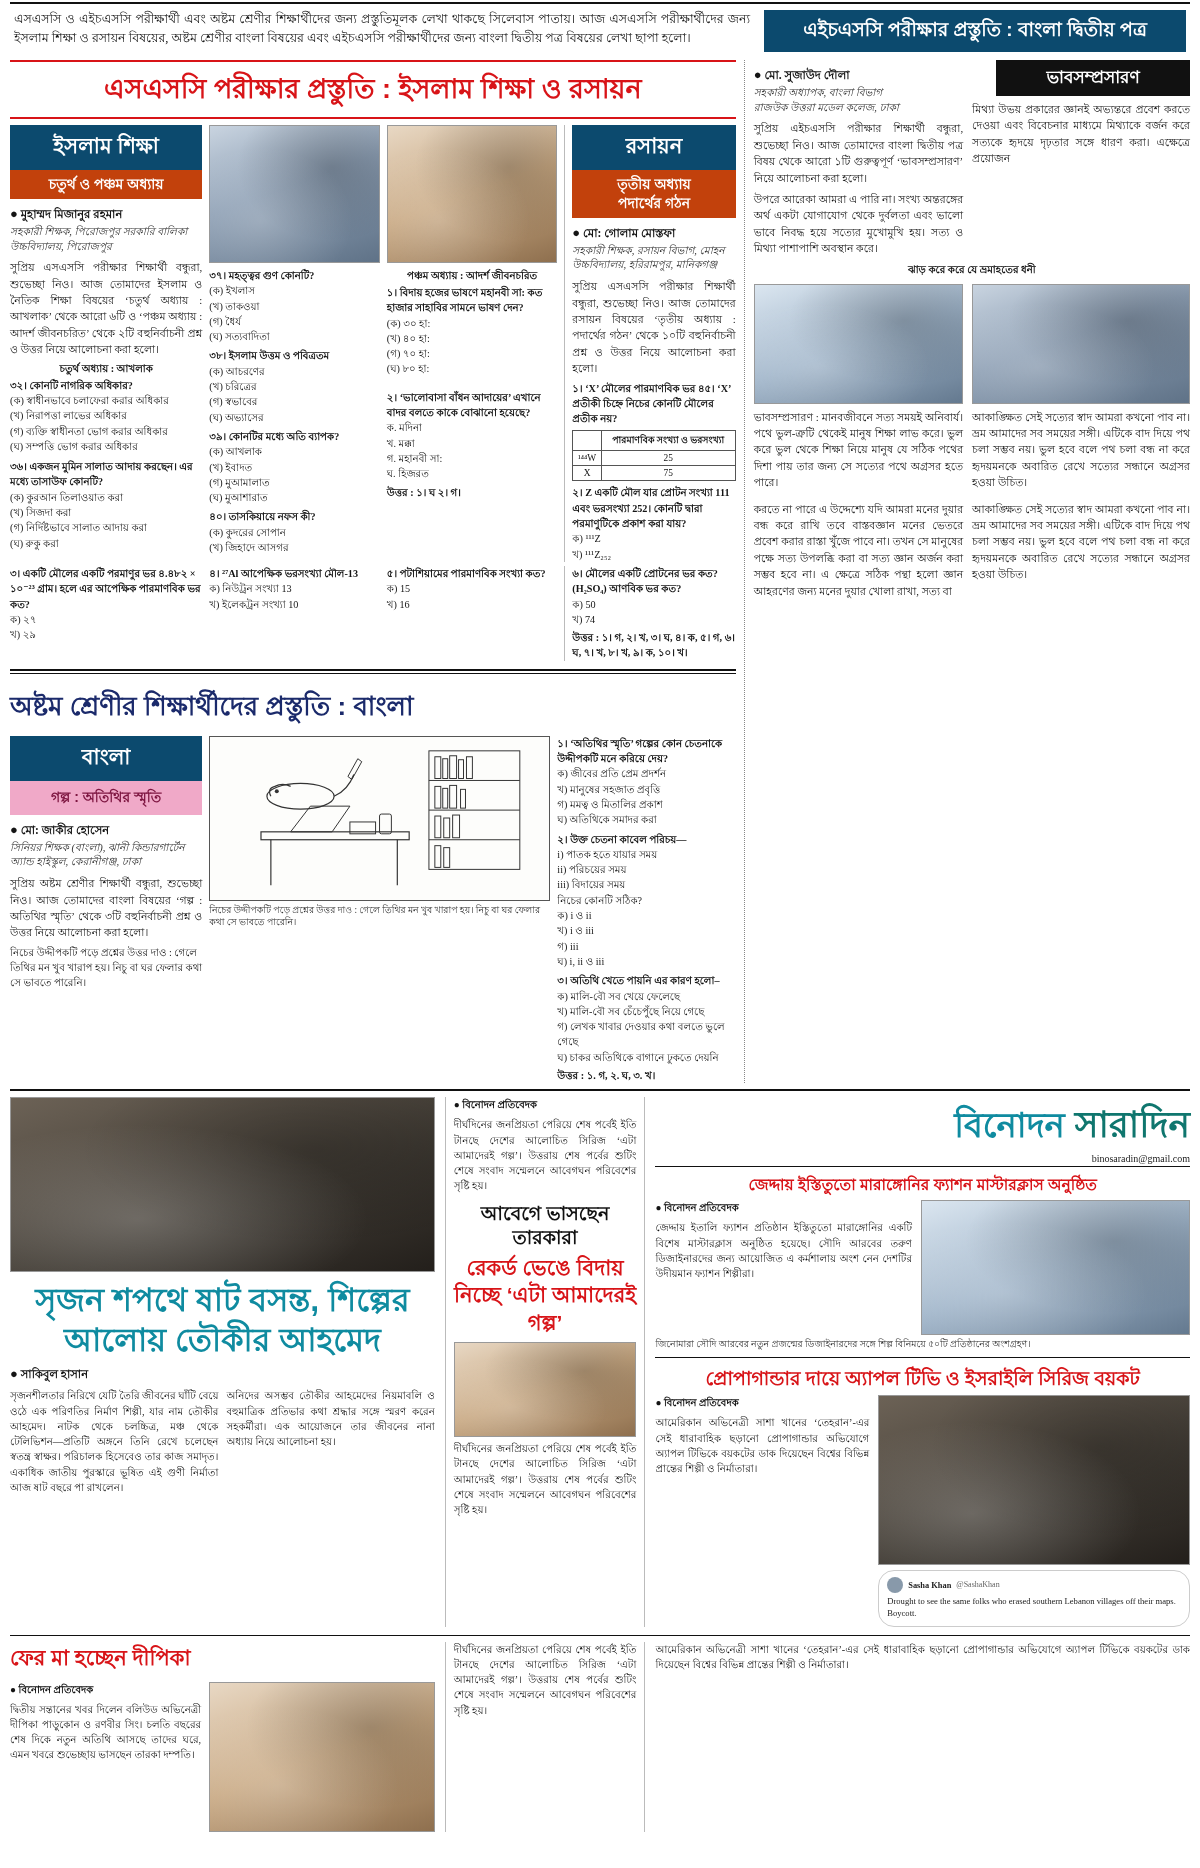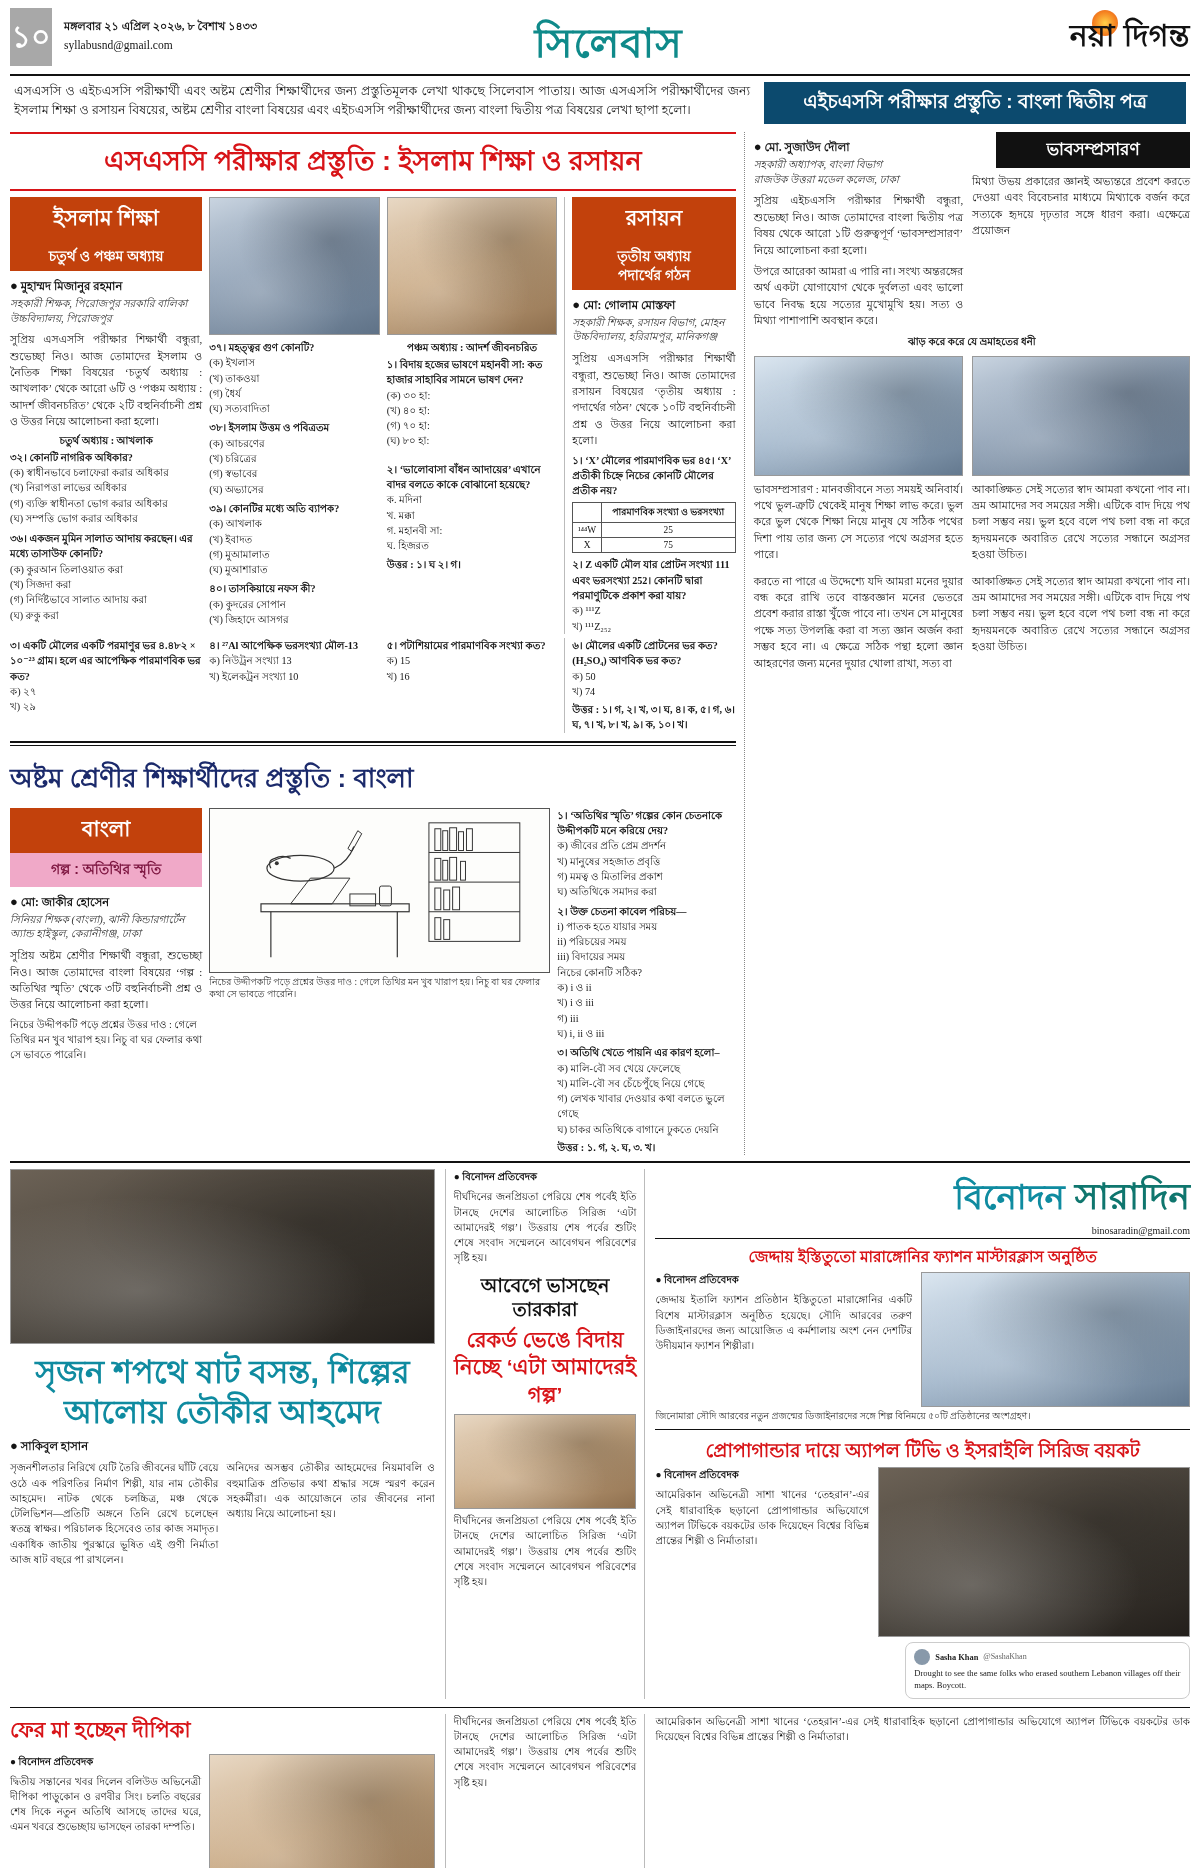--- a/index.html
+++ b/index.html
@@ -52,21 +52,21 @@
   .banner-teal {
     background:#0c4a6e; color:#fff; text-align:center; font-weight:700;
     font-size:19px; padding:5px 4px; font-family:"Liberation Sans", sans-serif;
   }
   .banner-navy {
     text-align:left; color:#1b2a6b; font-weight:700; font-size:26px;
     font-family:"Liberation Sans", sans-serif; padding:8px 0 6px 0;
   }
 
   
-  .subj-pink { background:#c2410c; color:#fff; text-align:center; font-weight:700;
+  .subj-pink { background:#0c4a6e; color:#fff; text-align:center; font-weight:700;
     font-size:21px; padding:5px 0; font-family:"Liberation Sans", sans-serif; }
   .subj-navy { background:#c2410c; color:#fff; text-align:center; font-weight:700;
     font-size:14px; padding:5px 4px; line-height:1.35; font-family:"Liberation Sans", sans-serif; }
   .subj-lightpink { background:#f0a9c8; color:#7d1540; text-align:center; font-weight:700;
     font-size:14px; padding:5px 4px; font-family:"Liberation Sans", sans-serif; }
   .subj-black { background:#111; color:#fff; text-align:center; font-weight:700;
     font-size:17px; padding:4px 0; font-family:"Liberation Sans", sans-serif;margin-left:24px; }
 
   .byline { font-size:11.5px; font-weight:700; margin-top:7px; }
   .byline .dot { font-size:13px; }
@@ -132,44 +132,32 @@
   .mid-head { color:#111; font-weight:700; font-size:19px; text-align:center; line-height:1.3;
     font-family:"Liberation Sans", sans-serif; }
   .mid-head-red { color:#d81418; font-weight:700; font-size:21px; text-align:center; line-height:1.3;
     font-family:"Liberation Sans", sans-serif; }
   .sec-head-pink { color:#d81418; font-weight:700; font-size:21px;
     font-family:"Liberation Sans", sans-serif; }
 
   .col-text { font-size:10.2px; line-height:1.5; text-align:justify; }
   .kicker { font-size:10px; font-weight:700; }
 
-  .tweetcard { border:1px solid #ccc; border-radius:8px; background:#fff; padding:6px 8px;
-    font-size:8.6px; line-height:1.35; color:#222;margin-left:27px; }
+  .tweetcard { border:1px solid #ccc; border-radius:16px; background:#fff; padding:6px 8px;
+    font-size:8.6px; line-height:1.35; color:#222; }
   .tweetcard .th { display:flex; align-items:center; gap:5px; margin-bottom:3px; }
   .tw-av { width:16px; height:16px; border-radius:50%; background:#8899aa; }
   .tw-name { font-weight:700; font-size:8.4px; }
   .tw-handle { color:#666; font-size:8px; }
 </style>
 </head>
 <body>
 
 <div class="page">
 
-  <div class="masthead">
-    <div class="pageno-box">১০</div>
-    <div class="dateblock">
-      <div class="dateline">মঙ্গলবার ২১ এপ্রিল ২০২৬, ৮ বৈশাখ ১৪৩৩</div>
-      <div class="emailline">syllabusnd@gmail.com</div>
-    </div>
-    <div class="paper-title">সিলেবাস</div>
-    <div class="brand">
-      <span class="brand-sun"></span>
-      <span class="brand-name">নয়া দিগন্ত</span>
-    </div>
-  </div>
   <div class="rule-thick"></div>
 
   <div class="intro">
     <div class="intro-text">এসএসসি ও এইচএসসি পরীক্ষার্থী এবং অষ্টম শ্রেণীর শিক্ষার্থীদের জন্য প্রস্তুতিমূলক লেখা থাকছে সিলেবাস পাতায়। আজ এসএসসি পরীক্ষার্থীদের জন্য ইসলাম শিক্ষা ও রসায়ন বিষয়ের, অষ্টম শ্রেণীর বাংলা বিষয়ের এবং এইচএসসি পরীক্ষার্থীদের জন্য বাংলা দ্বিতীয় পত্র বিষয়ের লেখা ছাপা হলো।</div>
     <div class="intro-right">
       <div class="banner-teal">এইচএসসি পরীক্ষার প্রস্তুতি : বাংলা দ্বিতীয় পত্র</div>
     </div>
   </div>
 
   <div class="ssc-wrap">

